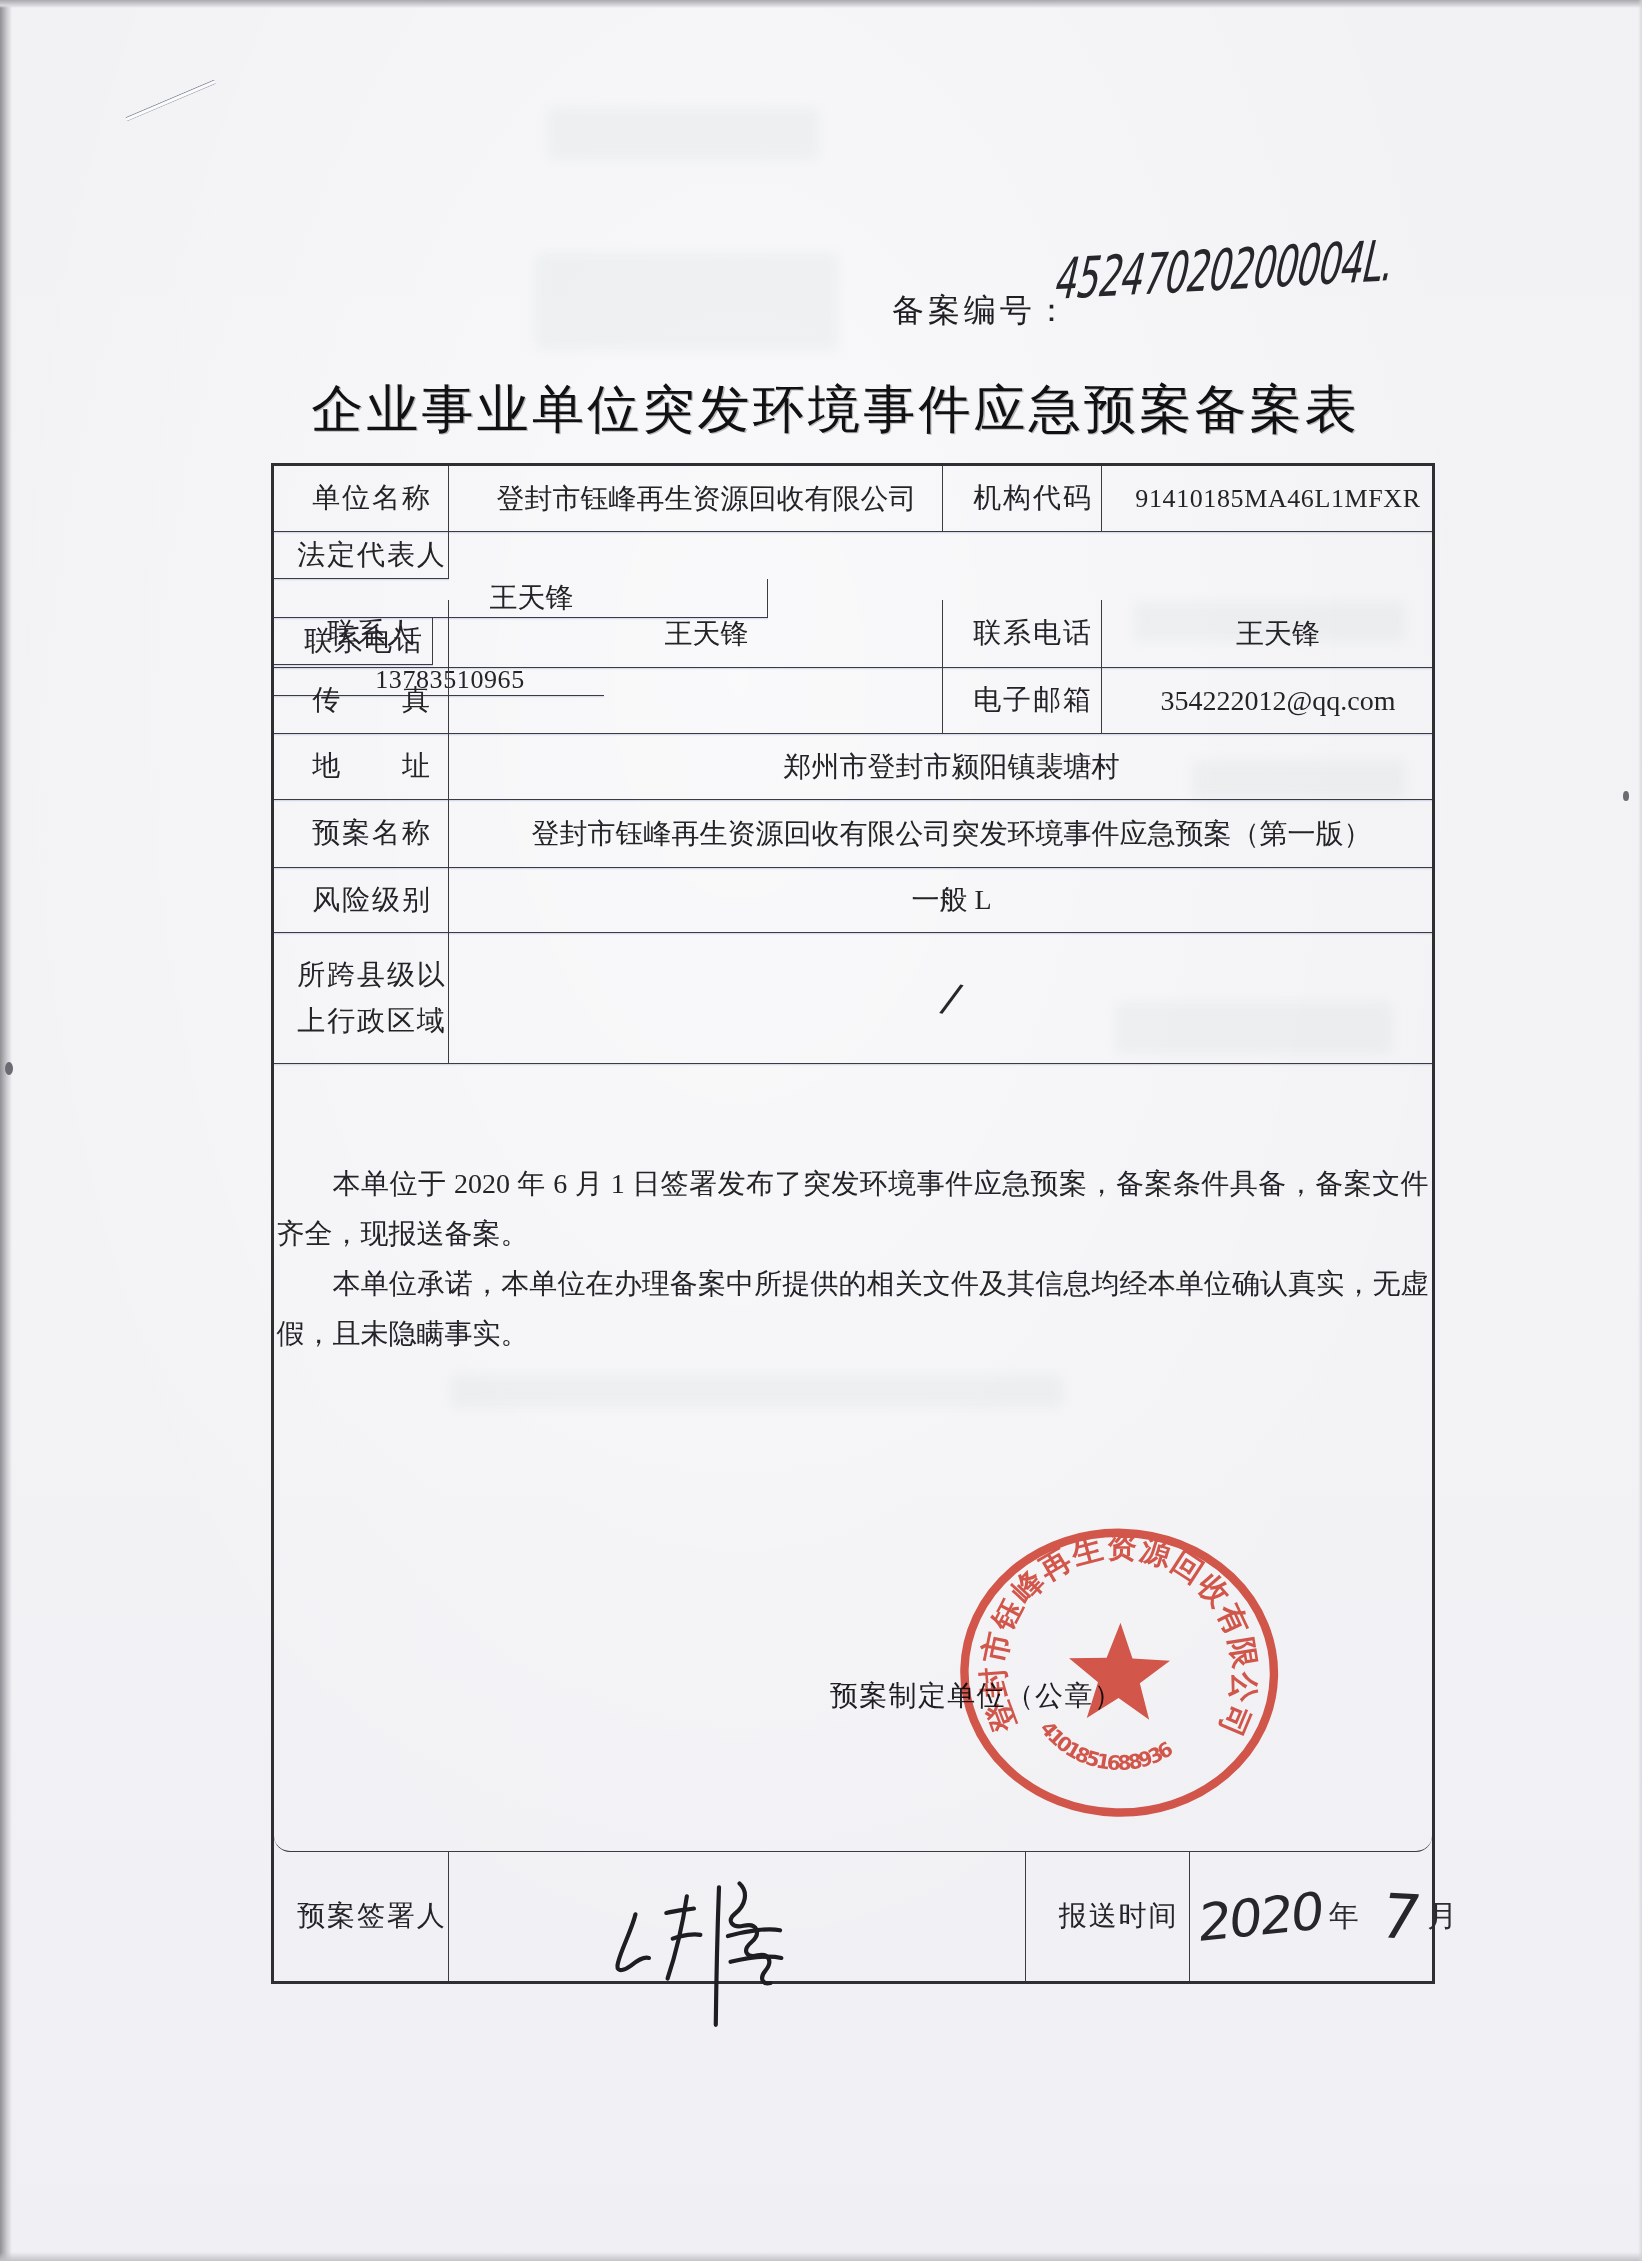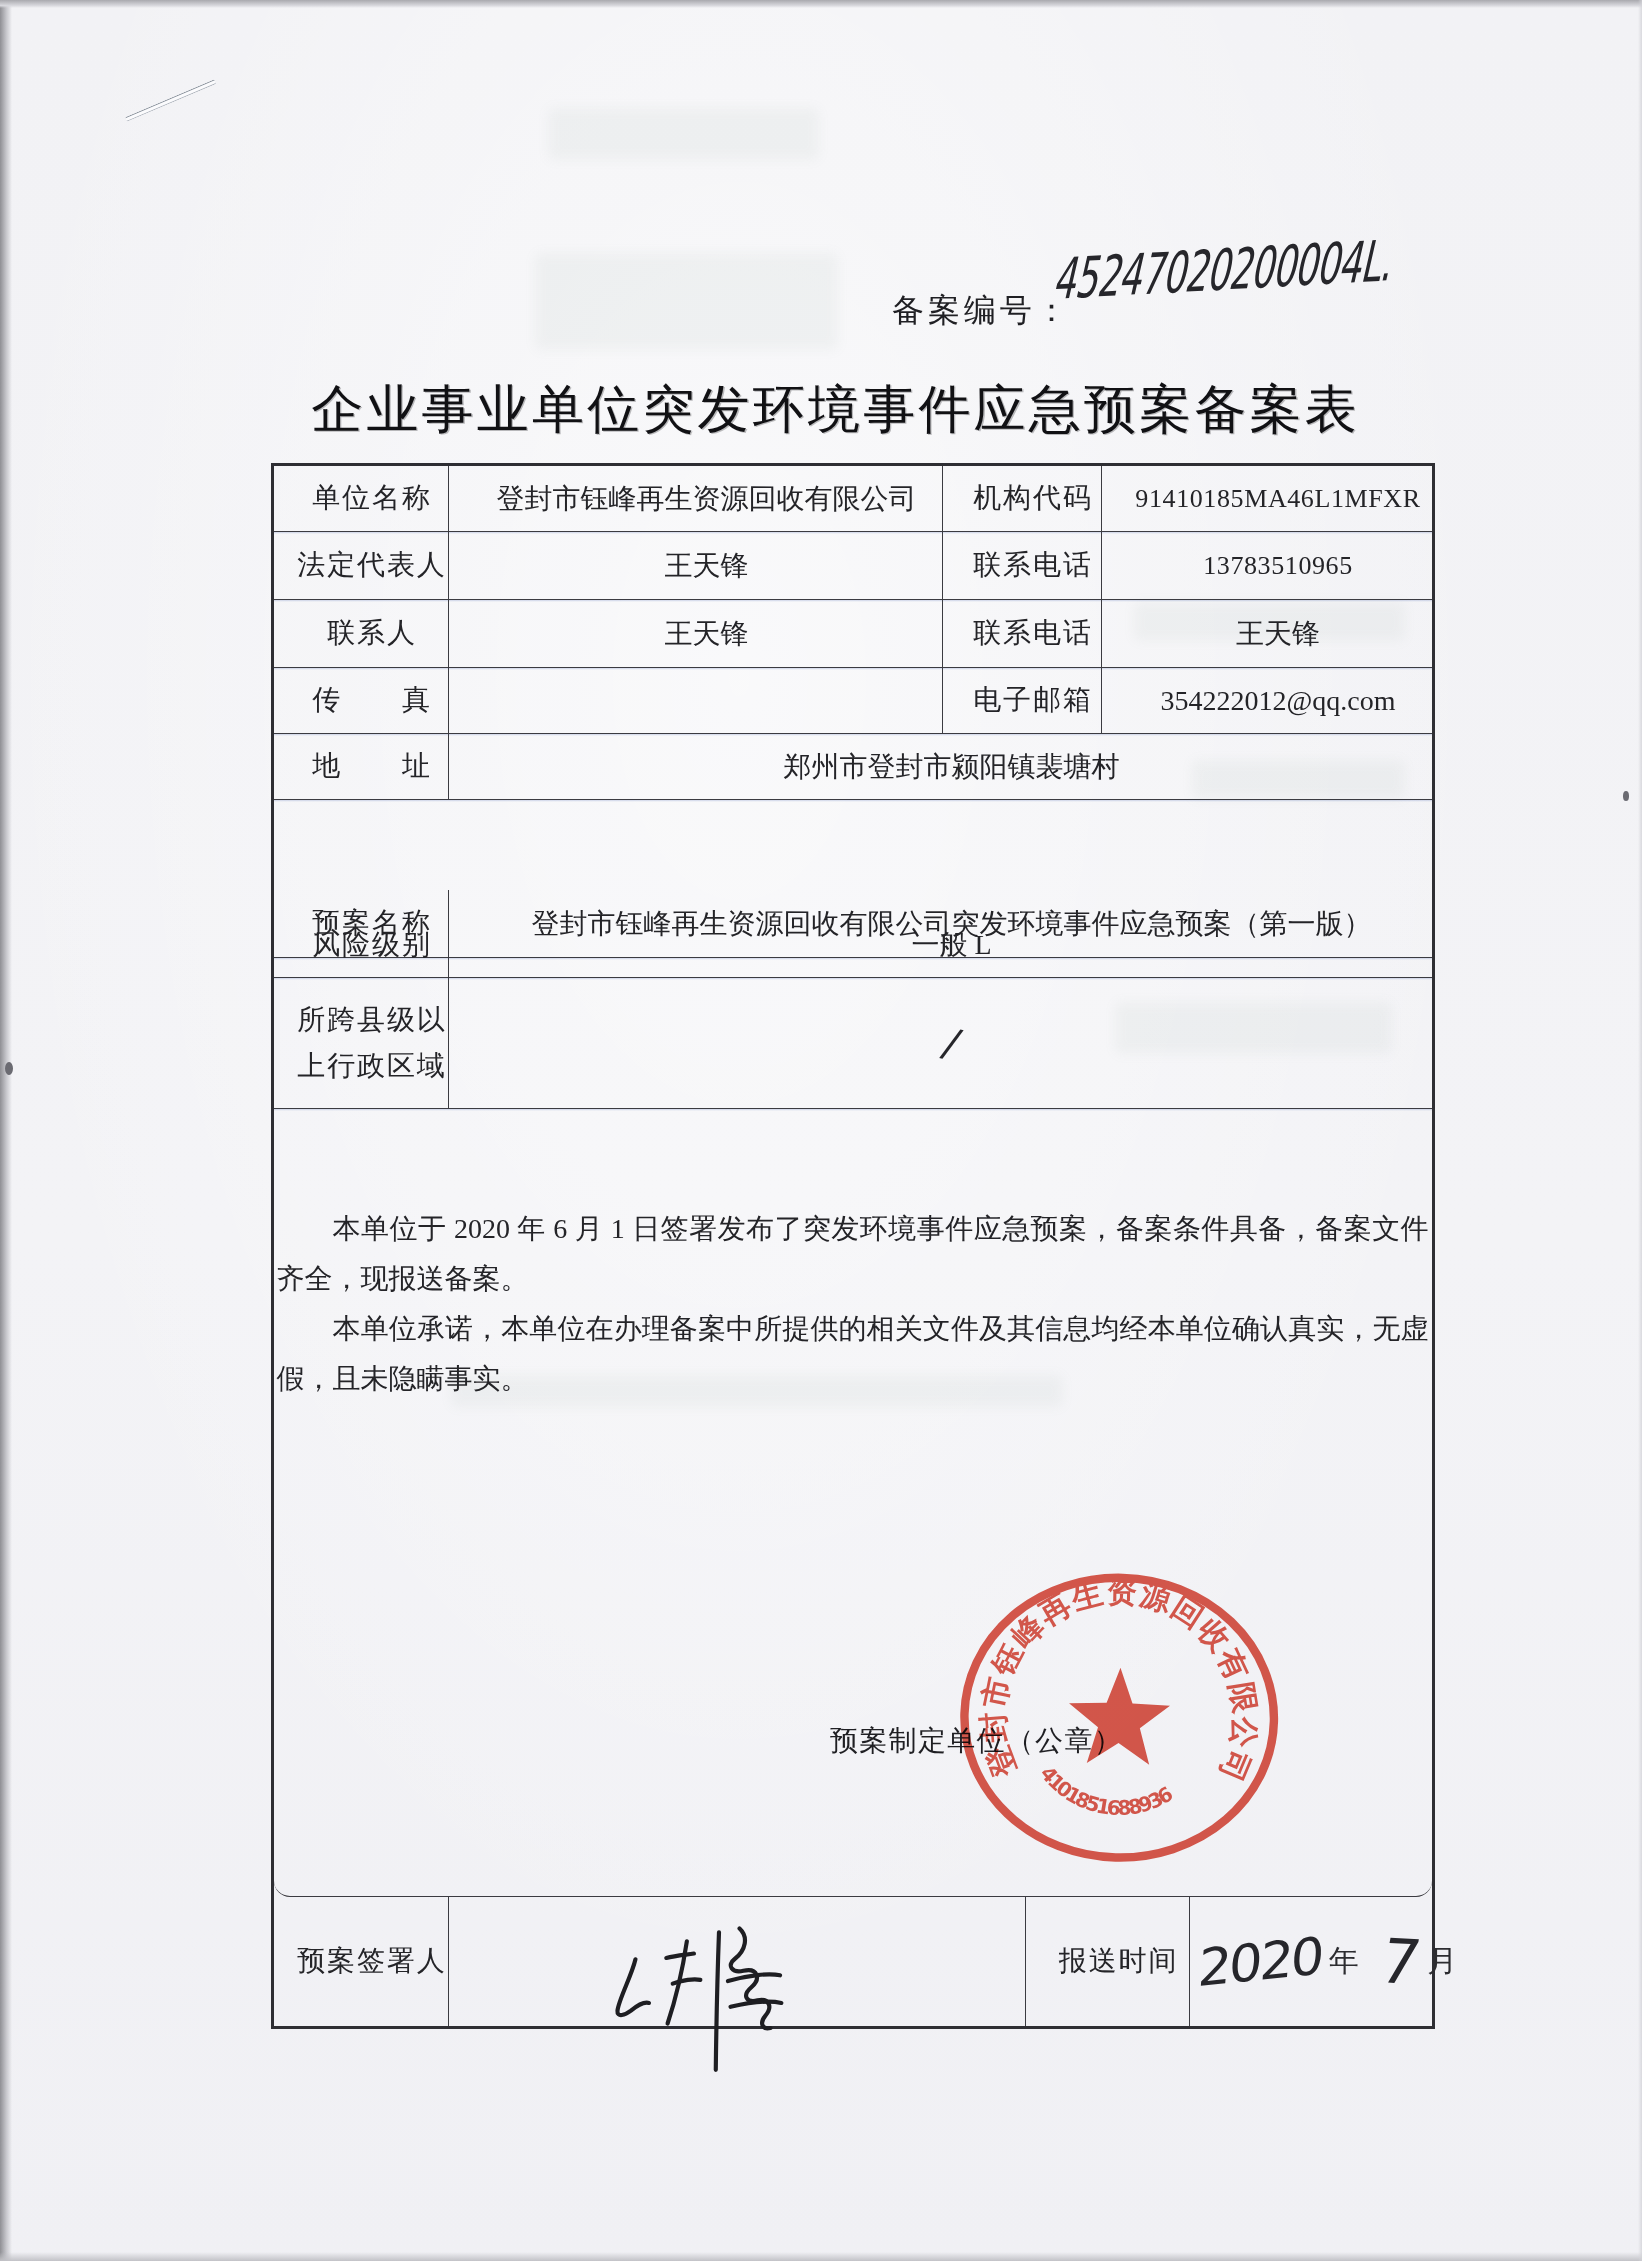--- a/index.html
+++ b/index.html
@@ -65,22 +65,22 @@
     font-size:28px;color:#242428;
     box-shadow:0 1.3px 0 rgba(90,115,185,.20);
     padding-left:22px;
   }
   .cell.last{border-right:none;}
   .trow.bottomrow .cell{border-bottom:none;box-shadow:none;}
   .label-cell{letter-spacing:1.9px;white-space:pre-line;line-height:1.65;}
   .ca{width:175px;} .cb{width:494px;} .cc{width:159px;} .cd{width:330px;}
   .cw{width:983px;} .cfull{width:1158px;}
   .f1{width:175px;} .f2{width:578px;} .f3{width:164px;} .f4{width:242px;}
-  .h1{height:66px;} .h2{height:68px;} .h3{height:68px;} .h4{height:66px;}
-  .h5{height:66px;} .h6{height:68px;margin-top:45px;} .h7{height:65px;} .h8{height:131px;}
+  .h1{height:66px;} .h2{height:68px;flex-direction:column;} .h3{height:68px;} .h4{height:66px;}
+  .h5{height:66px;} .h6{height:68px;} .h7{height:65px;} .h8{height:131px;}
   .h9{height:788px;border-radius:16px;} .h10{height:129px;}
   .mono-code{font-size:26px;letter-spacing:0.6px;}
 
   .slash-hand{font-size:40px;transform:rotate(14deg) skewX(-6deg);font-weight:400;}
 
   
   .statement-cell{display:block;position:relative;text-align:left;box-shadow:none;}
   .statement-text{
     position:absolute;left:2.6px;top:95px;width:1152px;
     font-size:28px;line-height:50px;text-align:justify;color:#242428;

